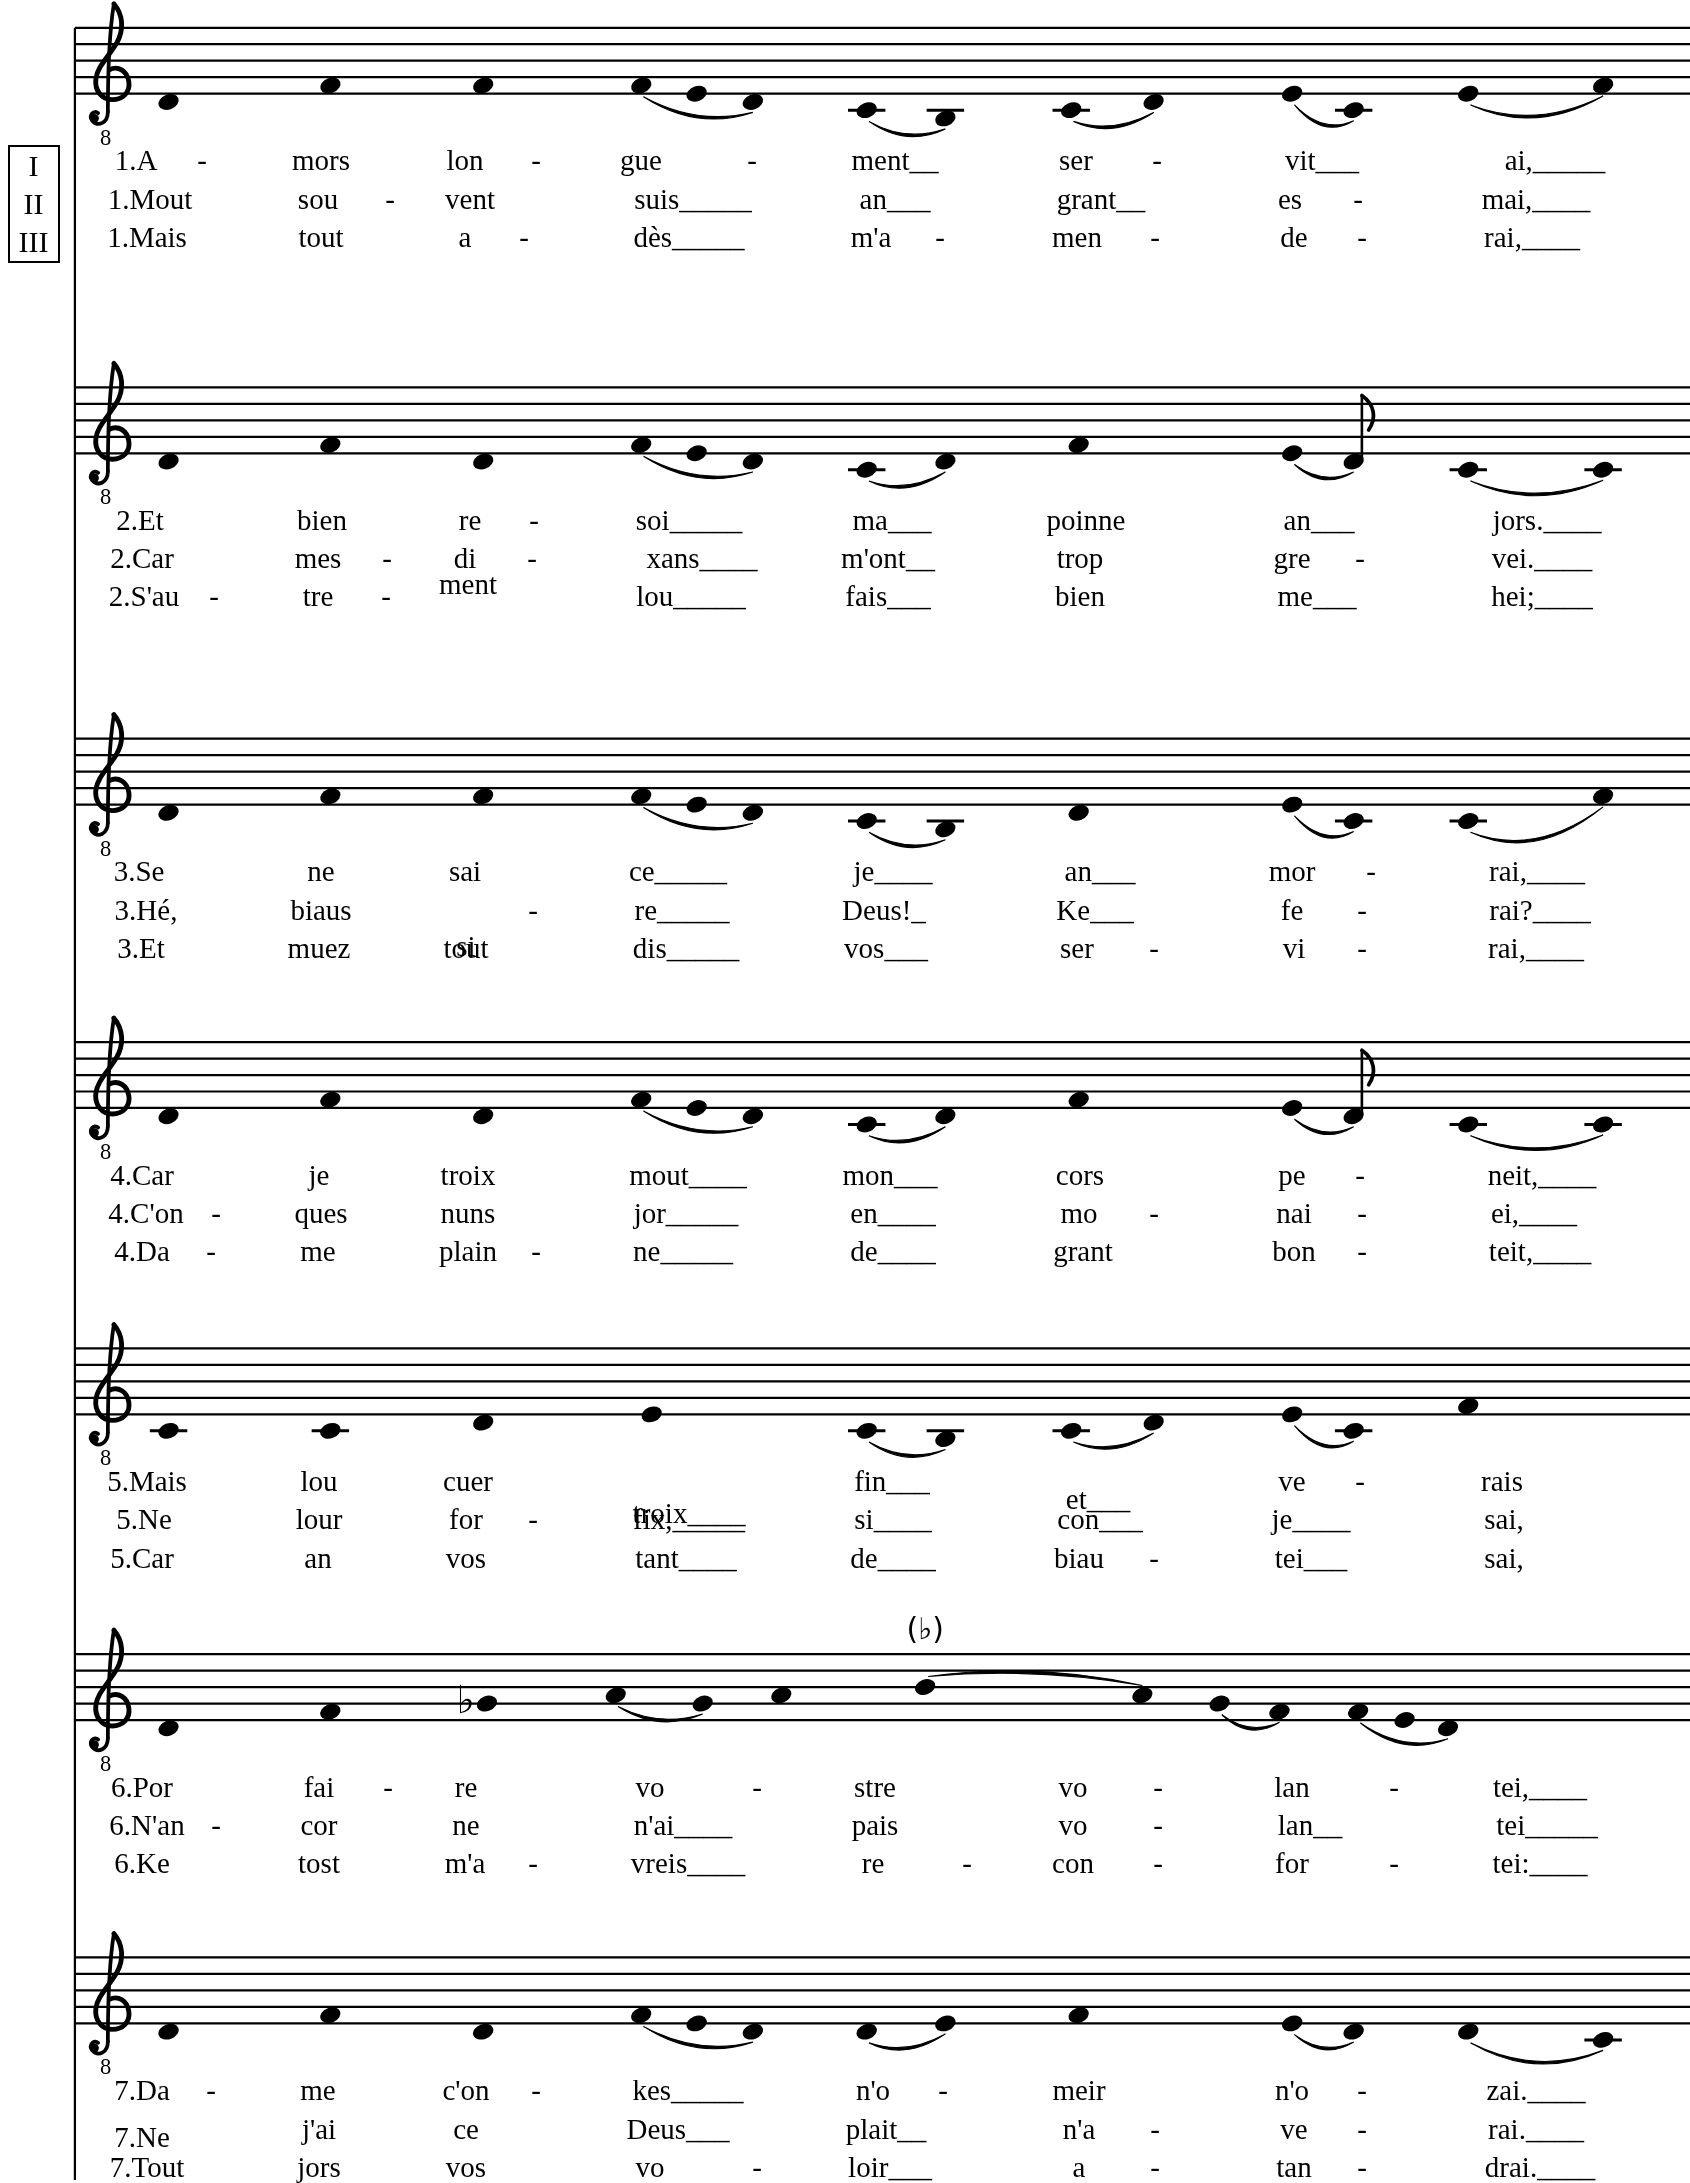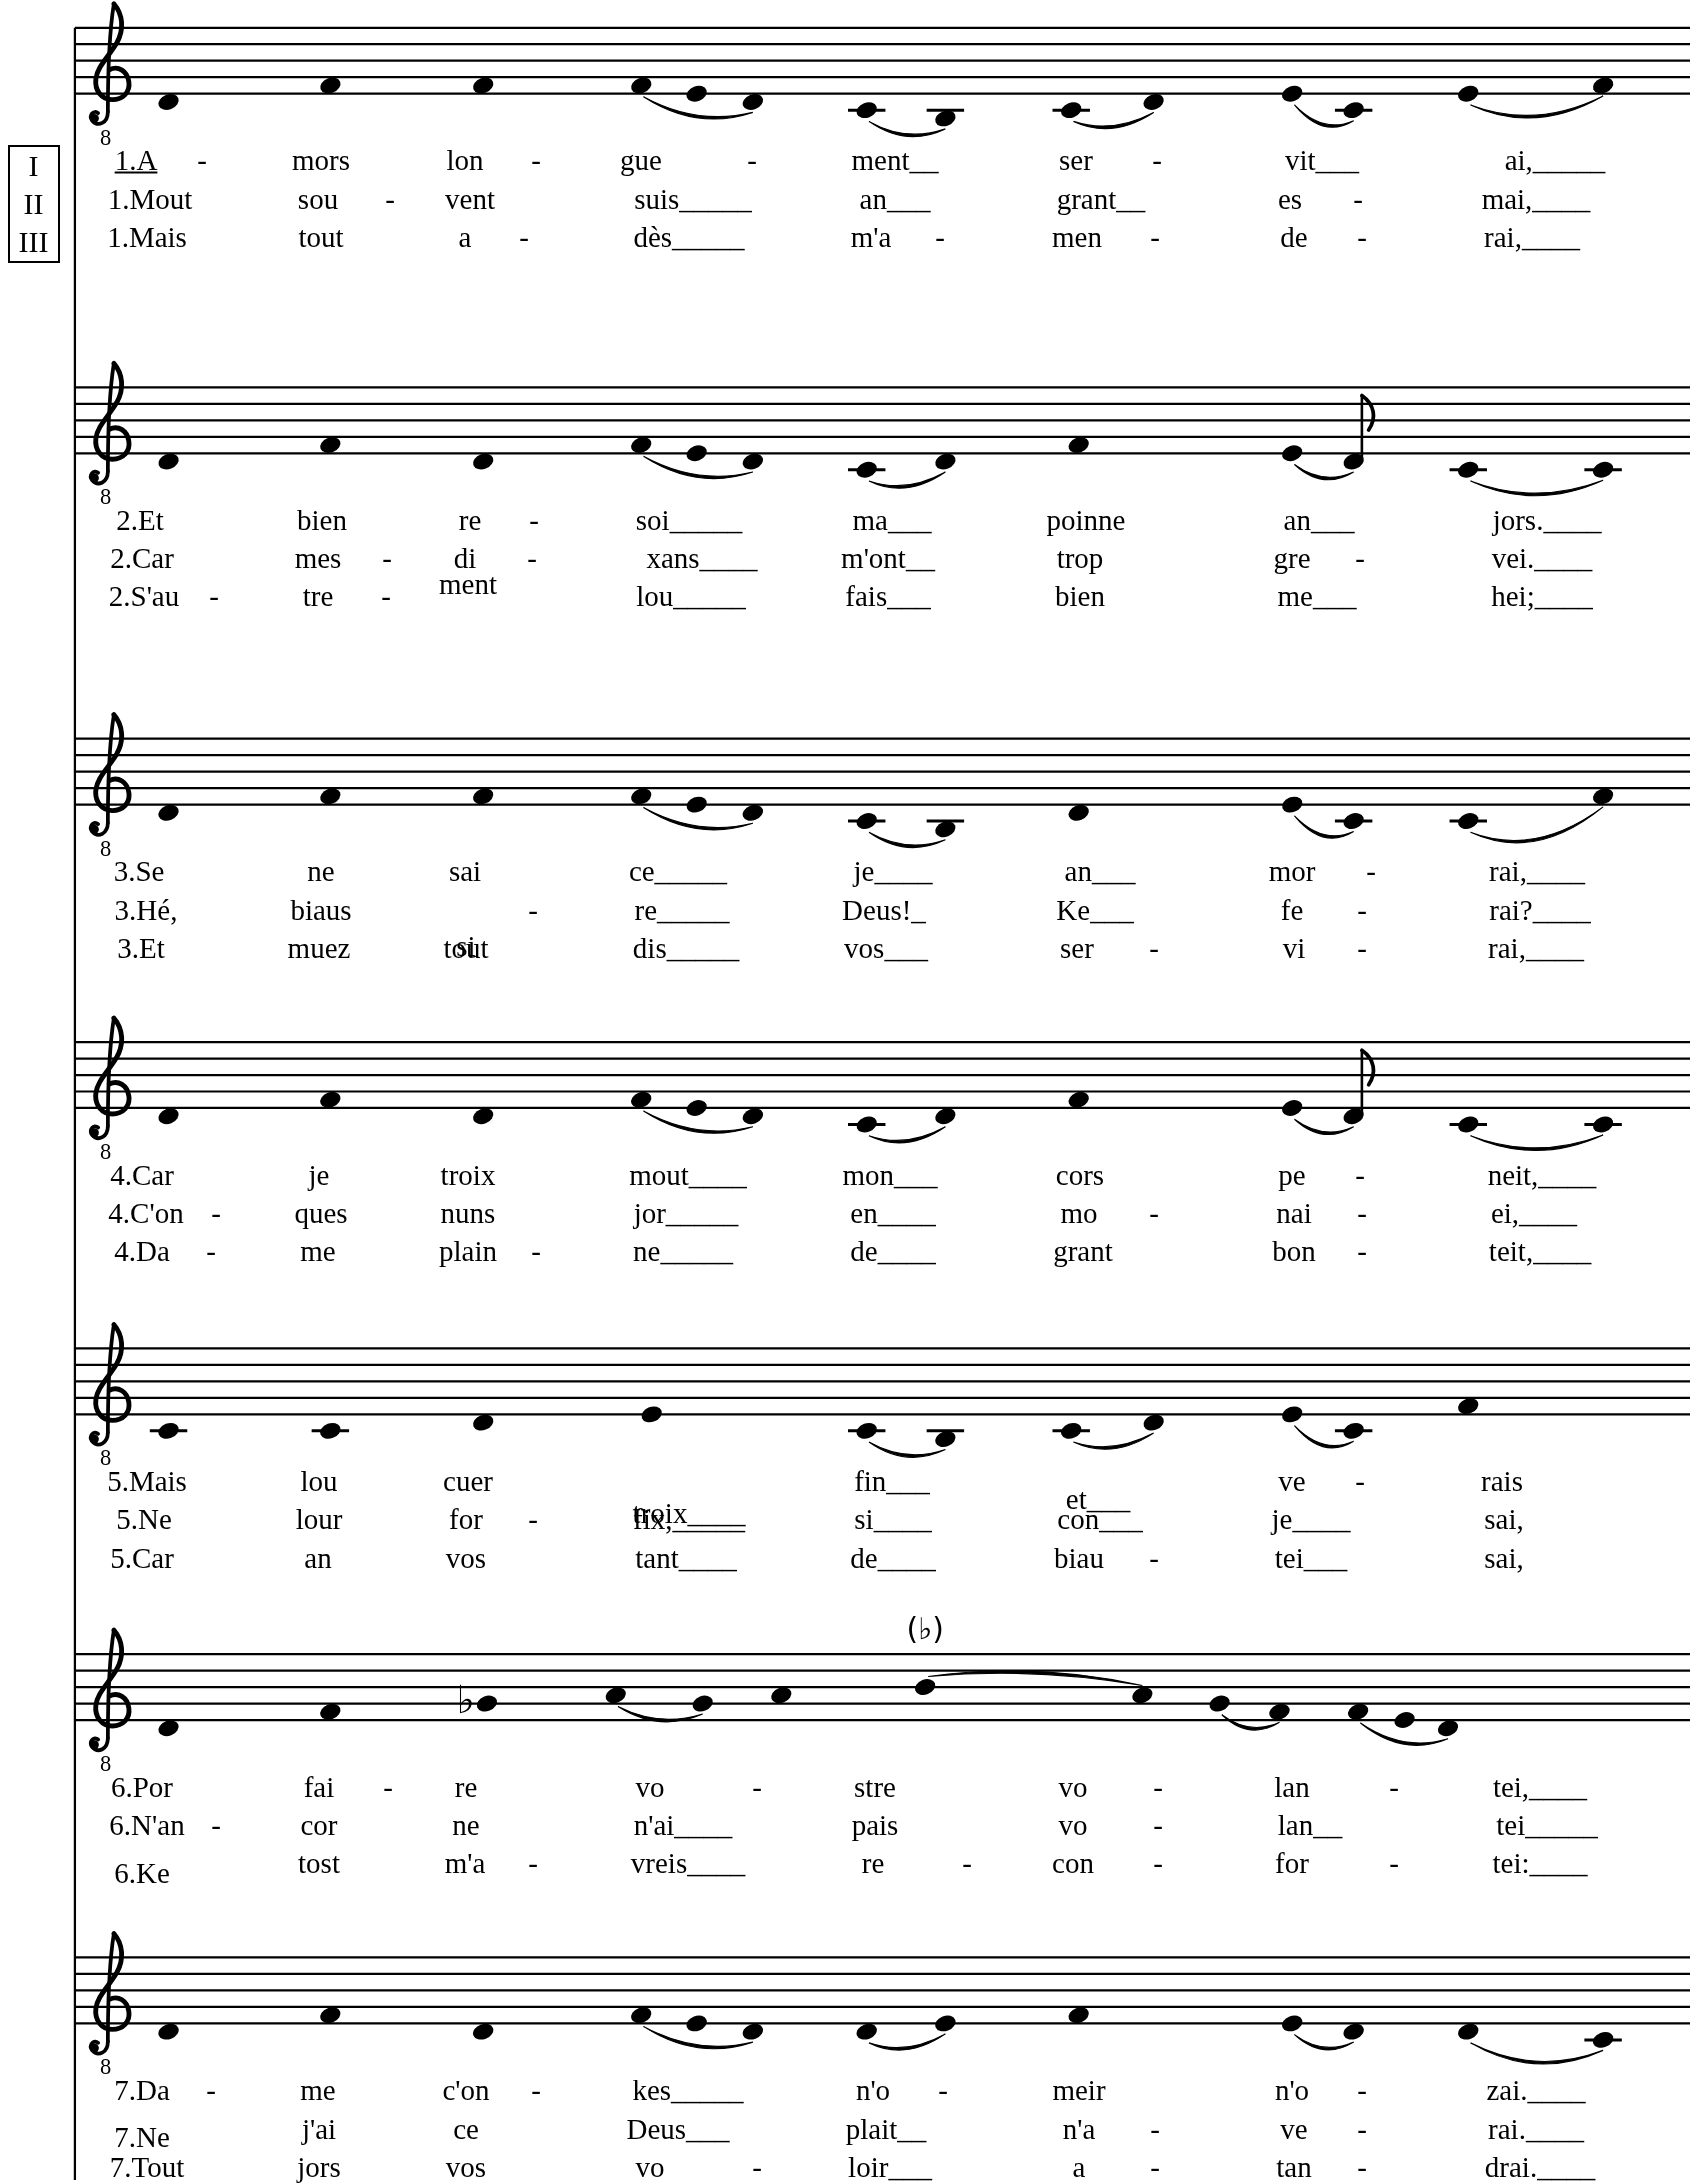--- a/index.html
+++ b/index.html
@@ -297,21 +297,21 @@
            Q 1766 2744 1728 2716 Z" fill="#000000" stroke="#000000" stroke-width="1.5"></path>
       <path d="M 1963 2727 Q 2050 2778 2140 2737
            Q 2050 2771 1963 2727 Z" fill="#000000" stroke="#000000" stroke-width="1.5"></path>
     </svg>
   <div id="voice-box">
     <span>I</span>
     <span>II</span>
     <span>III</span>
   </div>
   <div id="lyrics-layer">
-      <span class="lyric" style="left: 136px; top: 160px; text-decoration: underline;">1.A</span>
+      <span class="lyric" style="left: 136px; top: 160px;">1.A</span>
       <span class="lyric" style="left: 202px; top: 160px;">-</span>
       <span class="lyric" style="left: 321px; top: 160px;">mors</span>
       <span class="lyric" style="left: 465px; top: 160px;">lon</span>
       <span class="lyric" style="left: 536px; top: 160px;">-</span>
       <span class="lyric" style="left: 641px; top: 160px;">gue</span>
       <span class="lyric" style="left: 752px; top: 160px;">-</span>
       <span class="lyric" style="left: 895px; top: 160px;">ment__</span>
       <span class="lyric" style="left: 1076px; top: 160px;">ser</span>
       <span class="lyric" style="left: 1157px; top: 160px;">-</span>
       <span class="lyric" style="left: 1322px; top: 160px;">vit___</span>
@@ -470,21 +470,21 @@
       <span class="lyric" style="left: 147px; top: 1825px;">6.N'an</span>
       <span class="lyric" style="left: 216px; top: 1825px;">-</span>
       <span class="lyric" style="left: 319px; top: 1825px;">cor</span>
       <span class="lyric" style="left: 466px; top: 1825px;">ne</span>
       <span class="lyric" style="left: 683px; top: 1825px;">n'ai____</span>
       <span class="lyric" style="left: 875px; top: 1825px;">pais</span>
       <span class="lyric" style="left: 1073px; top: 1825px;">vo</span>
       <span class="lyric" style="left: 1158px; top: 1825px;">-</span>
       <span class="lyric" style="left: 1310px; top: 1825px;">lan__</span>
       <span class="lyric" style="left: 1547px; top: 1825px;">tei_____</span>
-      <span class="lyric" style="left: 142px; top: 1863px; margin-top: 10px;">6.Ke</span>
+      <span class="lyric" style="left: 142px; top: 1863px;">6.Ke</span>
       <span class="lyric" style="left: 319px; top: 1863px;">tost</span>
       <span class="lyric" style="left: 465px; top: 1863px;">m'a</span>
       <span class="lyric" style="left: 533px; top: 1863px;">-</span>
       <span class="lyric" style="left: 688px; top: 1863px;">vreis____</span>
       <span class="lyric" style="left: 873px; top: 1863px;">re</span>
       <span class="lyric" style="left: 967px; top: 1863px;">-</span>
       <span class="lyric" style="left: 1073px; top: 1863px;">con</span>
       <span class="lyric" style="left: 1158px; top: 1863px;">-</span>
       <span class="lyric" style="left: 1292px; top: 1863px;">for</span>
       <span class="lyric" style="left: 1394px; top: 1863px;">-</span>

